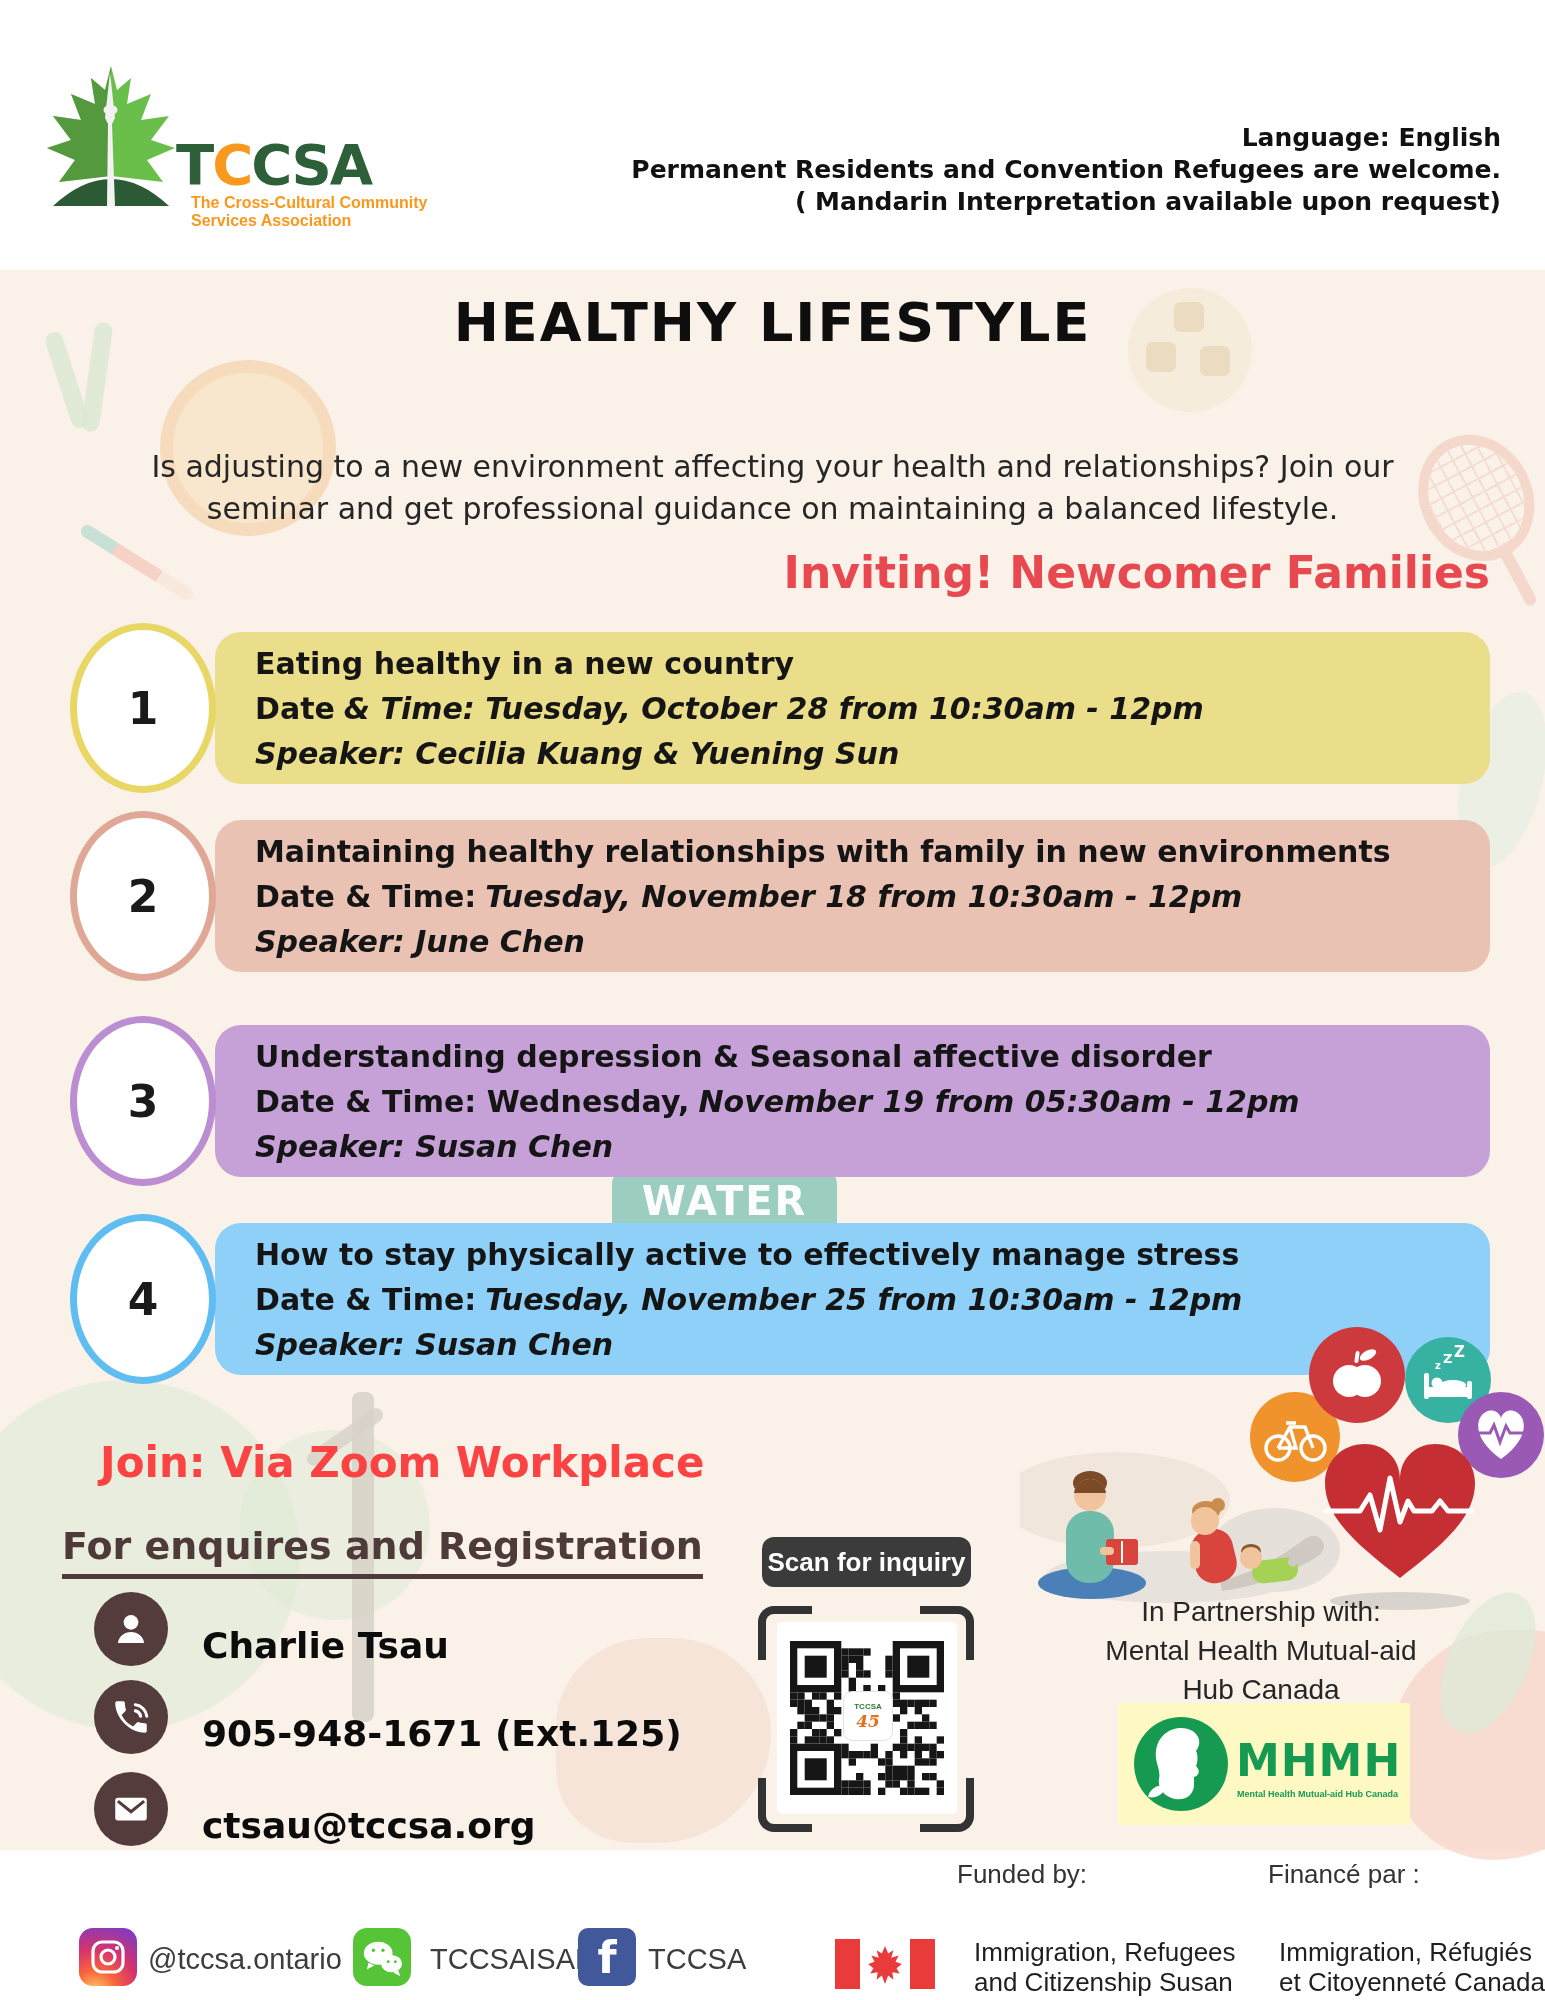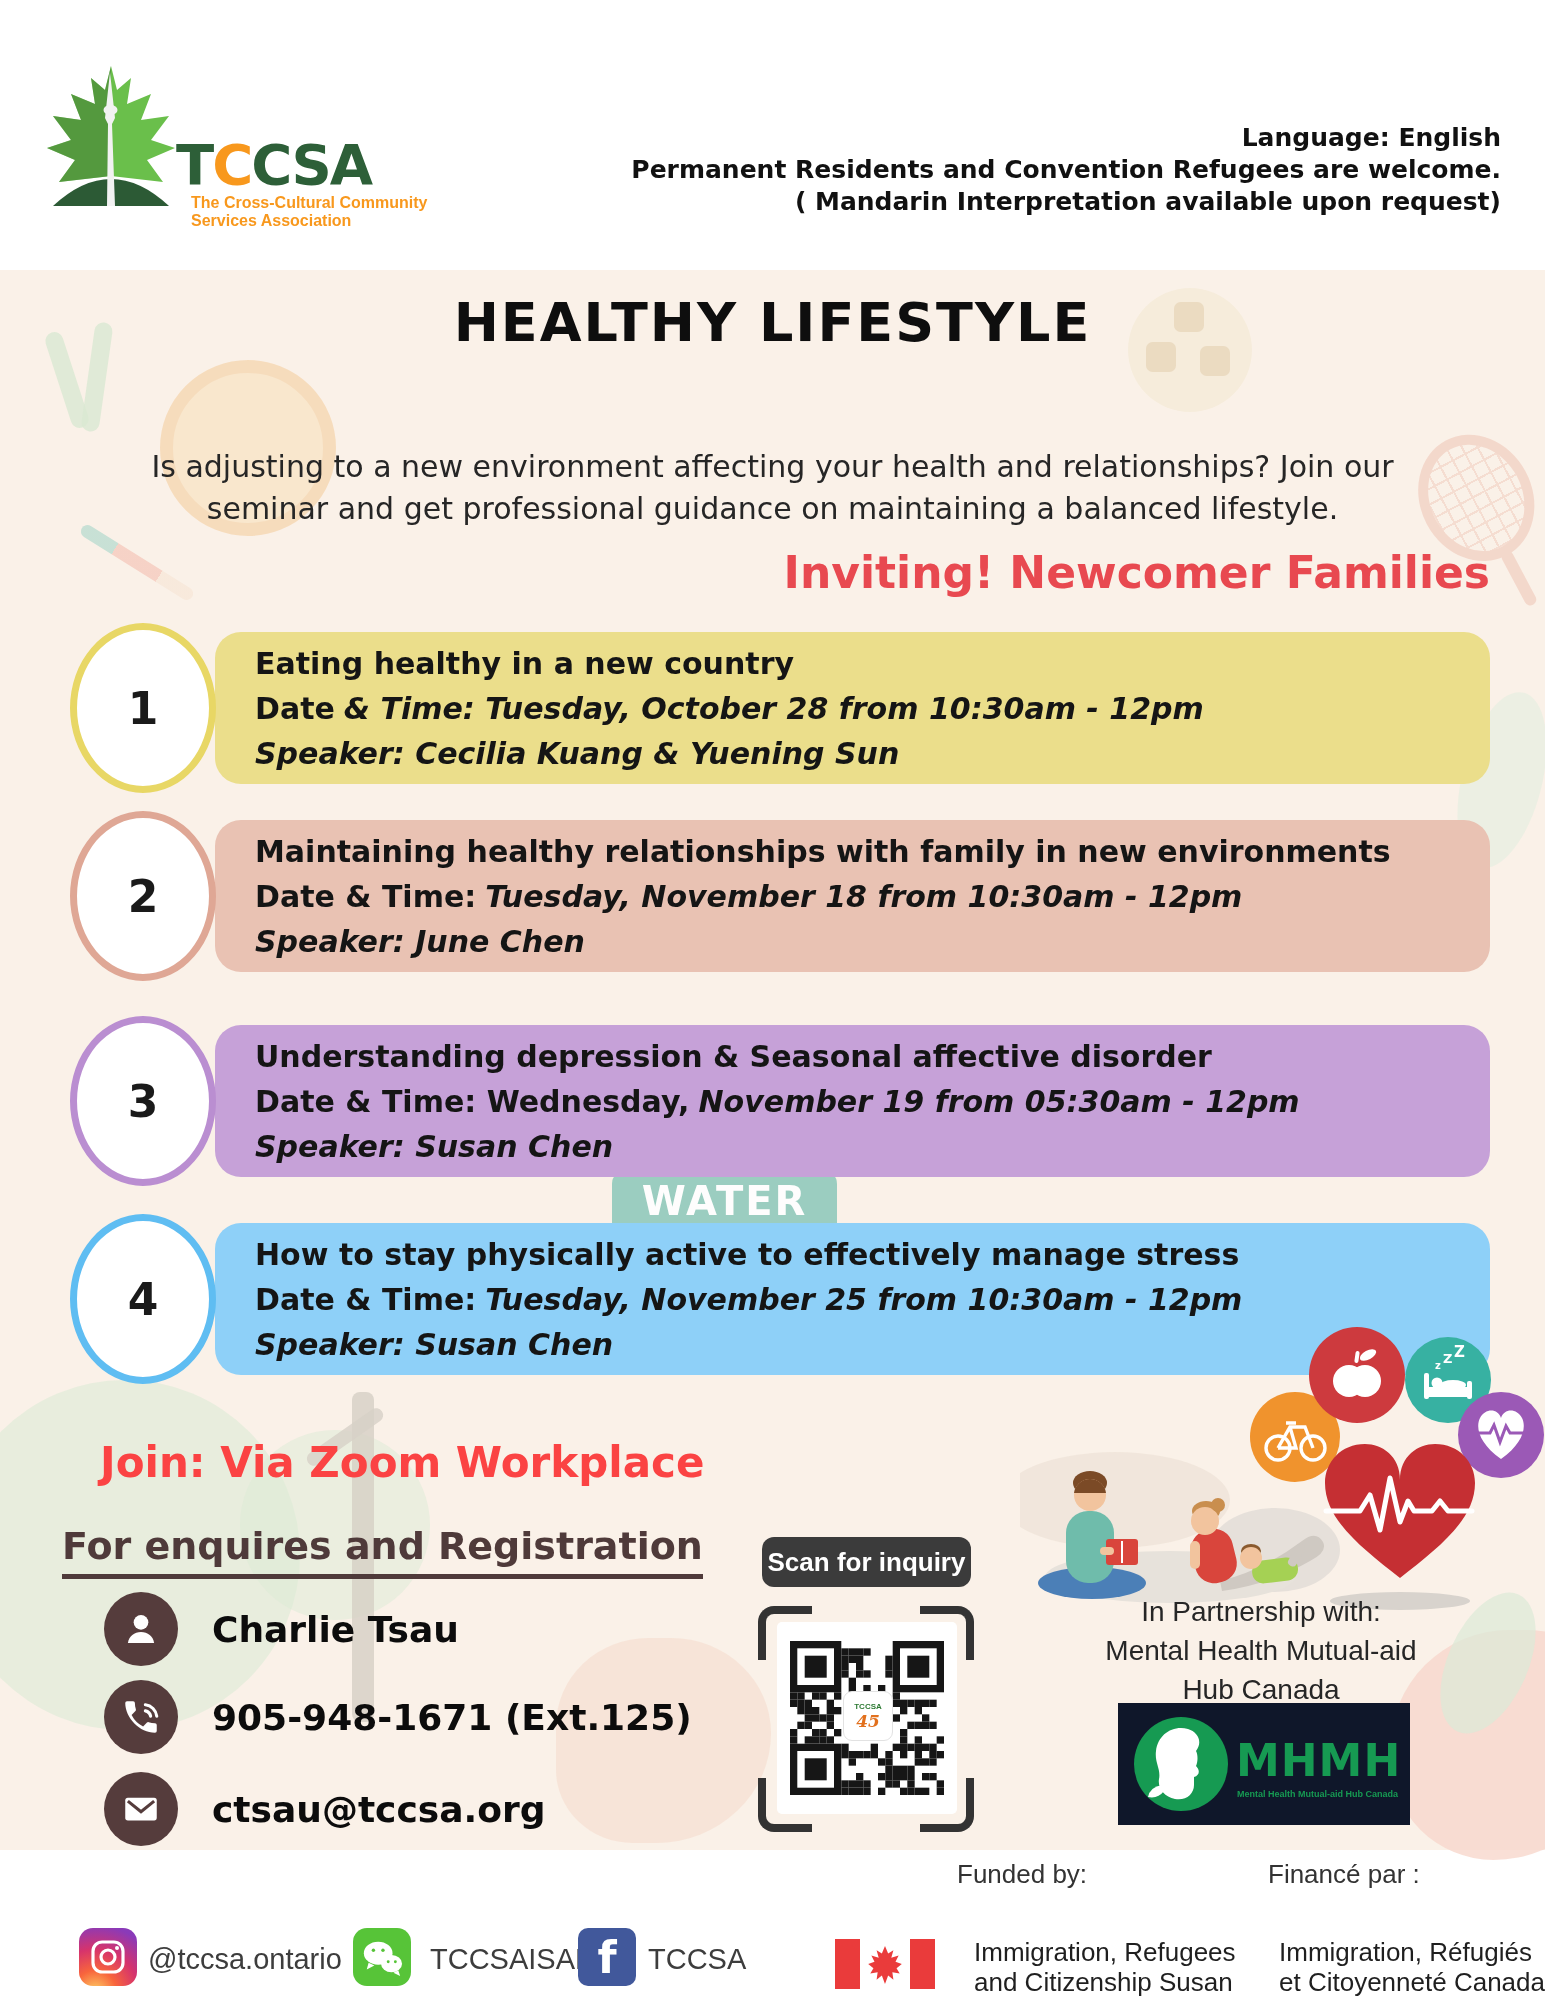--- a/index.html
+++ b/index.html
@@ -77,21 +77,21 @@
     font-weight:bold;font-size:30px;line-height:45px;color:#151515;white-space:nowrap;}
   .it{font-style:italic;}
   .date-value{font-style:italic;margin-left:9px;}
 
   
   .join{position:absolute;left:100px;top:1438px;font-family:"DejaVu Sans",sans-serif;
         font-weight:bold;font-size:42px;color:#FB4343;z-index:4;}
   .reg-head{position:absolute;left:62px;top:1524px;font-family:"DejaVu Sans",sans-serif;
         font-weight:bold;font-size:38px;color:#4F3A3A;border-bottom:5px solid #4F3A3A;
         padding-bottom:6px;z-index:4;}
-  .contact{position:absolute;left:104px;height:74px;display:flex;align-items:center;gap:34px;z-index:4;}
+  .contact{position:absolute;left:94px;height:74px;display:flex;align-items:flex-end;gap:34px;z-index:4;}
   .cicon{width:74px;height:74px;border-radius:50%;background:#553C3C;display:flex;
          align-items:center;justify-content:center;flex:0 0 74px;}
   .cval{font-family:"DejaVu Sans",sans-serif;font-weight:bold;color:#0c0c0c;}
   .c-name{font-size:36px;} .c-phone{font-size:36px;} .c-mail{font-size:36px;}
 
   
   .scan-pill{position:absolute;left:762px;top:1537px;width:209px;height:50px;background:#3B3B3B;
     border-radius:12px;color:#fff;display:flex;align-items:center;justify-content:center;
     font-size:26px;font-weight:bold;z-index:4;}
   .qr-frame{position:absolute;left:758px;top:1606px;width:216px;height:226px;z-index:4;}
@@ -105,21 +105,21 @@
   .qr-svg{position:absolute;left:13px;top:19px;}
   .qr-chip{position:absolute;left:66px;top:69px;width:48px;height:48px;background:#fff;
     border:1px solid #e2e2e2;border-radius:9px;display:flex;flex-direction:column;
     align-items:center;justify-content:center;}
   .qr-chip .t{font-size:8px;font-weight:bold;color:#2D7A33;}
   .qr-chip .b{font-family:"DejaVu Serif",serif;font-style:italic;font-weight:bold;font-size:17px;color:#E2701D;}
 
   
   .partner{position:absolute;left:1056px;top:1592px;width:410px;text-align:center;
            font-size:28px;line-height:39px;color:#262626;z-index:4;}
-  .mhmh-card{position:absolute;left:1118px;top:1703px;width:292px;height:122px;background:#0f172a;z-index:4;}
+  .mhmh-card{position:absolute;left:1118px;top:1703px;width:292px;height:122px;background:#fef9c3;z-index:4;}
   .mhmh-word{position:absolute;left:118px;top:32px;font-family:"DejaVu Sans",sans-serif;
              font-weight:bold;font-size:44px;color:#169A52;letter-spacing:1px;}
   .mhmh-sub{position:absolute;left:119px;top:86px;font-size:9px;font-weight:bold;color:#169A52;}
 
   
   .illus{position:absolute;left:1020px;top:1315px;z-index:3;}
 
   
   .funded{position:absolute;top:1859px;font-size:26px;color:#333;z-index:4;}
   .funded-en{left:957px;} .funded-fr{left:1268px;}

